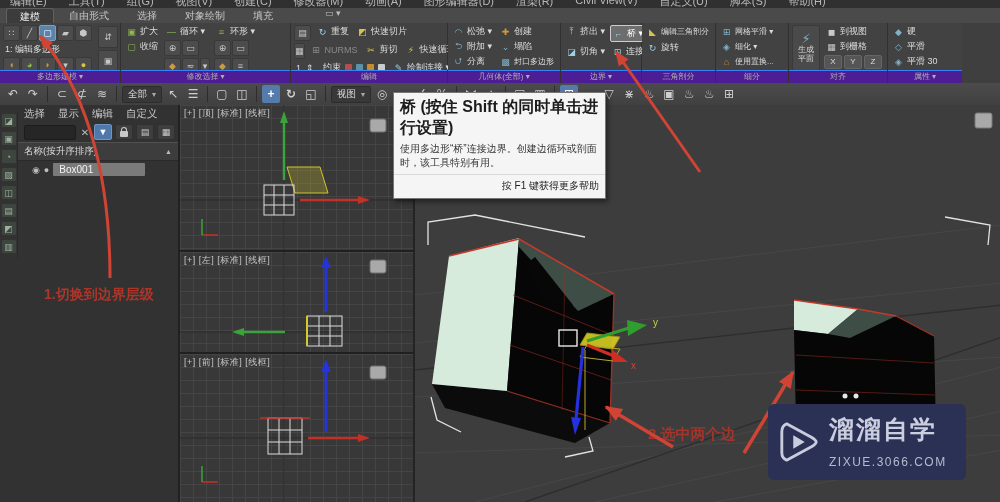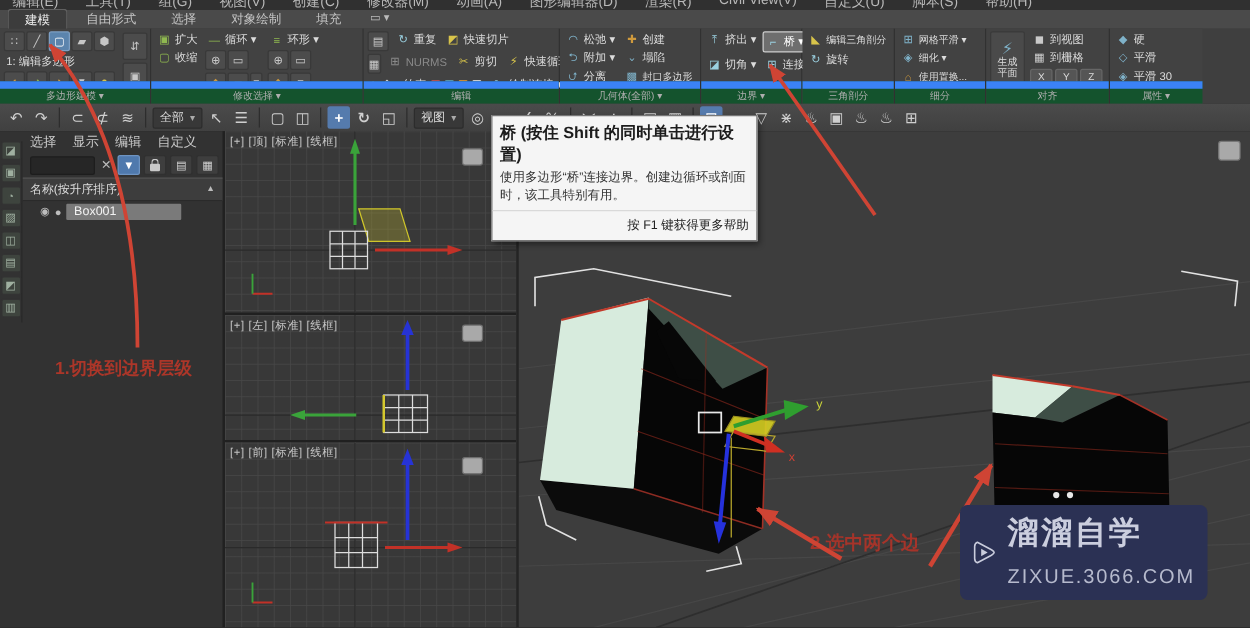--- a/index.html
+++ b/index.html
@@ -2,29 +2,29 @@
 <html><head>
 <meta charset="utf-8">
 <style>
   html,body{margin:0;padding:0;background:#222;}
   .app{position:relative;width:1000px;height:502px;background:#3a3a3a;overflow:hidden;
        font-family:"Liberation Sans","DejaVu Sans",sans-serif;color:#d6d6d6;-webkit-font-smoothing:antialiased;}
   
   .menubar{position:absolute;top:0;left:0;right:0;height:8px;background:#303030;overflow:hidden;}
   .menubar .mrow{display:flex;gap:22px;padding-left:10px;font-size:11px;color:#b9b9b9;transform:translateY(-6px);white-space:nowrap;}
   
-  .ribbon-tabs{position:absolute;top:8px;left:0;right:0;height:15px;background:#4a4a4a;display:flex;align-items:center;padding-left:6px;font-size:10px;}
+  .ribbon-tabs{position:absolute;top:8px;left:0;right:0;height:15px;background:#4a4a4a;display:flex;align-items:flex-start;padding-left:6px;font-size:10px;gap:29px;}
   .rtab{padding:1px 13px 1px;color:#c6c6c6;cursor:default;}
   .rtab.active{background:#3c3c3c;border:1px solid #606060;border-bottom:none;border-radius:3px 3px 0 0;color:#eee;}
   .tab-extra{margin-left:10px;color:#bbb;font-size:9px;padding-bottom:2px;}
   
   .ribbon{position:absolute;top:23px;left:0;right:0;height:60px;background:#3f3f3f;border-bottom:1px solid #262626;display:flex;}
   .rpanel{position:relative;flex:none;border-right:1px solid #313131;background:#424242;}
   .pbody{position:absolute;left:0;right:0;top:0;bottom:12px;padding:2px 3px;display:flex;gap:4px;}
-  .pfoot{position:absolute;bottom:0;height:12px;left:0;right:0;background:#14532d;border-top:6px solid #3b82f6;color:#aeaeae;font-size:8px;line-height:11px;text-align:center;white-space:nowrap;overflow:hidden;}
+  .pfoot{position:absolute;bottom:0;height:12px;left:0;right:0;background:#4c1d95;border-top:1px solid #3b82f6;color:#aeaeae;font-size:8px;line-height:11px;text-align:center;white-space:nowrap;overflow:hidden;}
   .col{display:flex;flex-direction:column;gap:2px;}
   .subrow{display:flex;gap:1px;}
   .sico{width:15px;height:14px;background:#4c4c4c;border:1px solid #393939;color:#c7c7c7;font-size:9px;
         display:flex;align-items:center;justify-content:center;border-radius:2px;}
   .sico.big{width:18px;height:20px;}
   .sico.active{background:#5b84ad;border-color:#7d9fc4;color:#fff;}
   .rb{display:flex;align-items:center;gap:3px;height:13px;padding:0 2px;font-size:9px;color:#dcdcdc;white-space:nowrap;}
   .rb .i{width:11px;text-align:center;font-size:9px;flex:none;}
   .rb.hl{background:#6e6e6e;border:1px solid #cdcdcd;border-radius:2px;color:#fff;height:15px;}
   .rb.dim{color:#8a8a8a;}
@@ -72,23 +72,23 @@
   
   .ann{position:absolute;font-weight:bold;color:#ac3629;z-index:30;white-space:nowrap;}
   #ann1{left:44px;top:286px;font-size:14px;}
   #ann2{left:648px;top:425px;font-size:15px;color:#a5342a;}
   #ann3{left:672px;top:170px;font-size:17px;}
   .overlay{position:absolute;inset:0;z-index:40;pointer-events:none;}
   .wm{position:absolute;left:768px;top:404px;width:178px;height:76px;background:#2b3154;border-radius:6px;z-index:50;
       display:flex;align-items:center;padding:0 10px;gap:9px;}
   .wm-text{display:flex;flex-direction:column;line-height:1.05;}
   .wm-title{font-size:25px;font-weight:bold;color:#cbcede;letter-spacing:2px;}
-  .wm-url{font-size:16px;color:#b6bacd;letter-spacing:1.5px;margin-top:14px;text-transform:uppercase;}
+  .wm-url{font-size:12px;color:#b6bacd;letter-spacing:1.5px;margin-top:14px;text-transform:uppercase;}
   .tooltip{position:absolute;left:393px;top:92px;width:211px;background:#f5f5f5;border:1px solid #767676;box-shadow:2px 3px 5px rgba(0,0,0,.45);z-index:100;color:#1c1c1c;}
-  .tt-title{font-size:13px;font-weight:bold;padding:4px 6px 2px;}
+  .tt-title{font-size:16px;font-weight:bold;padding:4px 6px 2px;}
   .tt-body{font-size:10px;color:#333;padding:1px 6px 4px;line-height:1.4;}
   .tt-foot{font-size:10px;color:#222;padding:4px 6px 5px;border-top:1px solid #d9d9d9;text-align:right;}
 </style>
 </head>
 <body>
 
 <div class="app">
 
   <div class="menubar">
     <div class="mrow">

